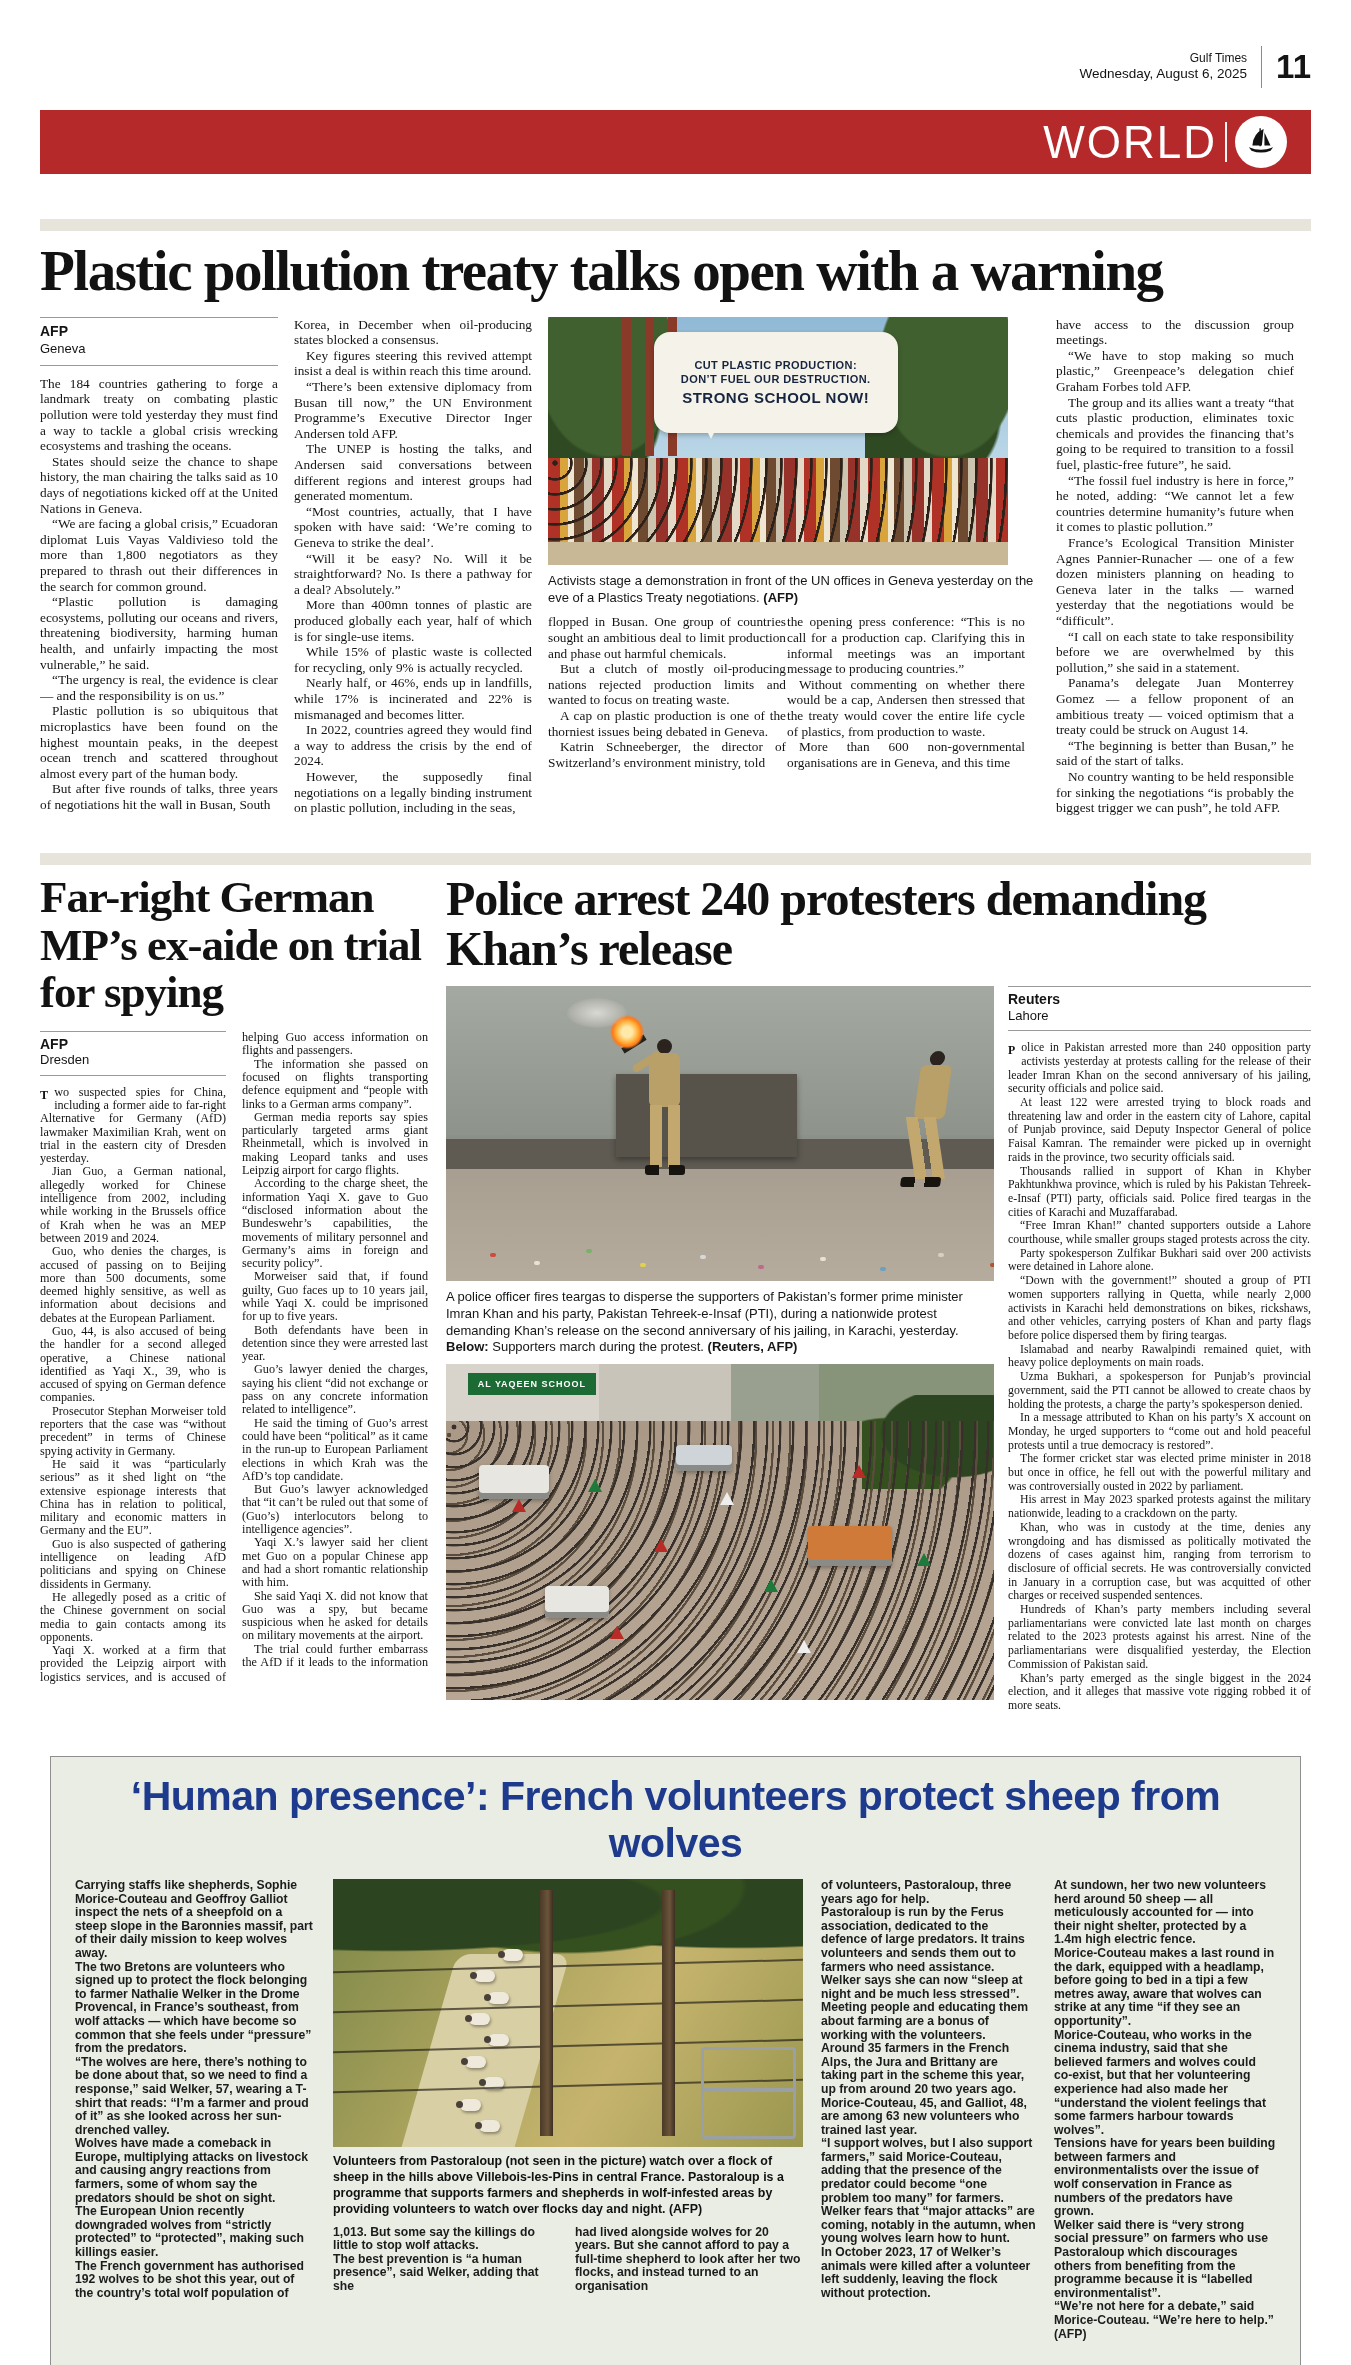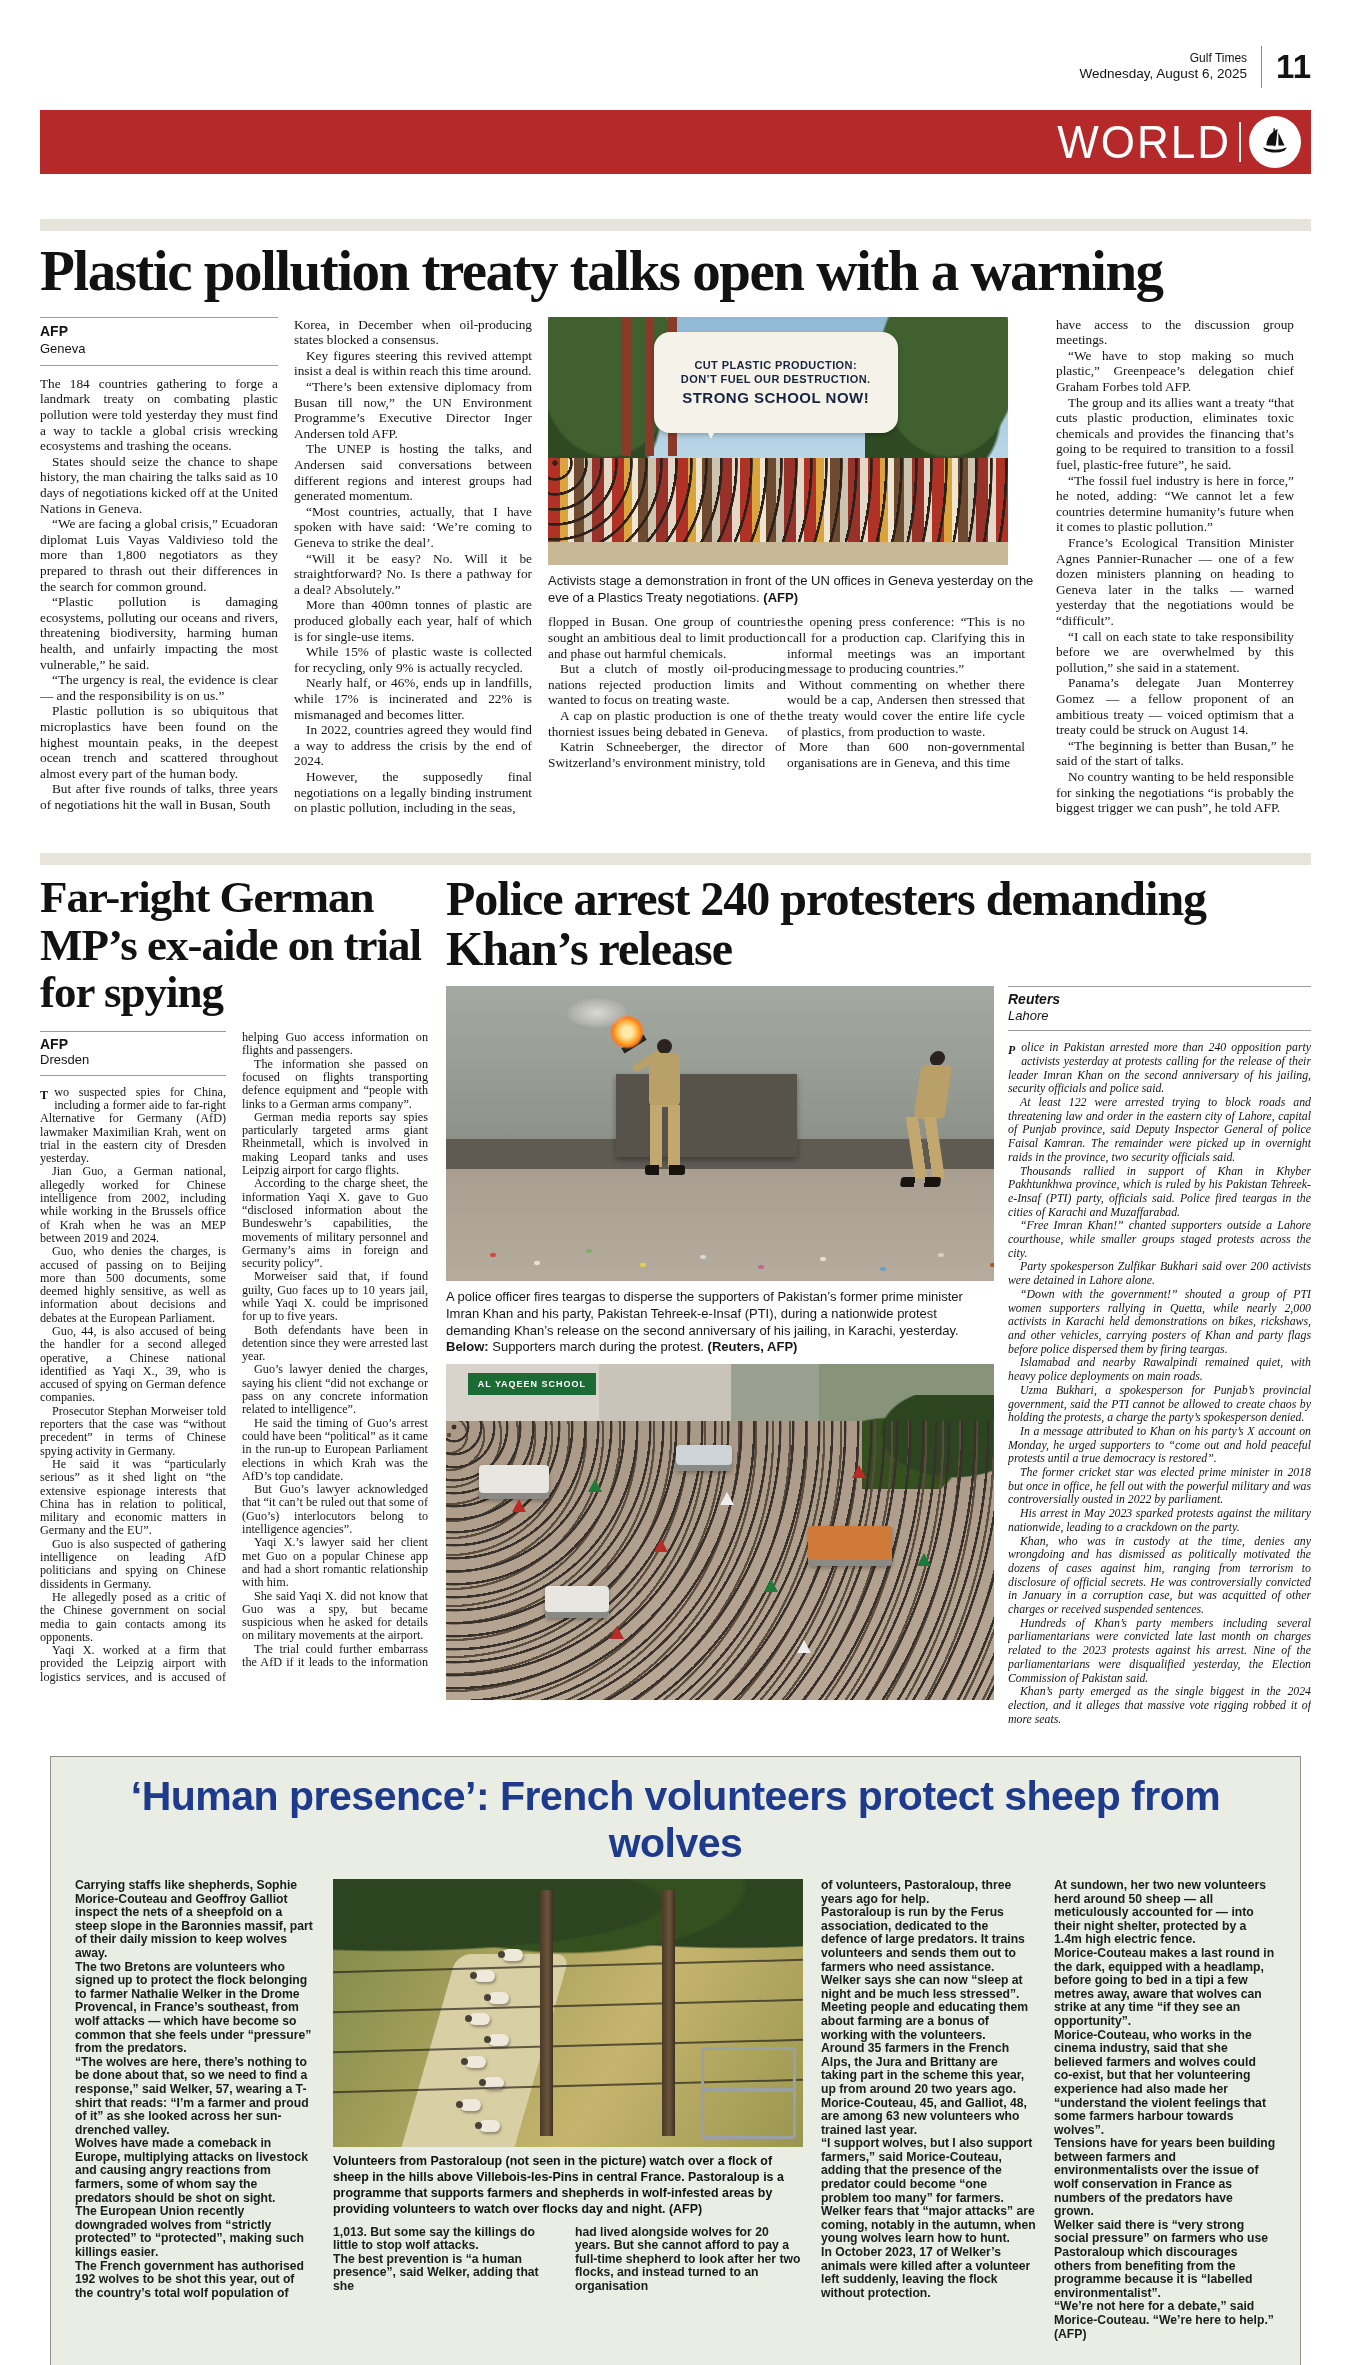--- a/index.html
+++ b/index.html
@@ -10,21 +10,21 @@
   .masthead{position:absolute;top:46px;right:40px;display:flex;align-items:center;gap:14px;
             font-family:"Liberation Sans","DejaVu Sans",sans-serif;}
   .mh-text{text-align:right;line-height:1.15;}
   .mh-name{font-weight:400;font-size:12px;}
   .mh-date{font-size:13.5px;color:#111;}
   .mh-rule{width:1px;height:42px;background:#8a8a8a;}
   .mh-page{font-weight:700;font-size:33px;}
 
   
   .banner{position:absolute;top:110px;left:40px;width:1271px;height:64px;background:#b5292b;
-          display:flex;align-items:center;justify-content:flex-end;padding-right:10px;box-sizing:border-box;gap:8px;}
+          display:flex;align-items:center;justify-content:flex-end;padding-right:24px;box-sizing:border-box;gap:8px;}
   .banner .w{color:#fff;font-family:"Liberation Sans","DejaVu Sans",sans-serif;font-weight:300;
              font-size:44px;letter-spacing:2px;transform:scaleY(1.05);}
   .banner .bar{width:2px;height:40px;background:#fff;opacity:.95;}
   .logo-circle{width:52px;height:52px;border-radius:50%;background:#fff;display:flex;align-items:center;justify-content:center;}
   .logo-circle svg{width:38px;height:38px;}
 
   .strip{position:absolute;left:40px;width:1271px;height:12px;background:#e7e4dc;}
   .strip1{top:219px;} .strip2{top:853px;}
 
   
@@ -74,21 +74,21 @@
   .german{position:absolute;top:874px;left:40px;width:388px;}
   .german h2{font-size:45px;line-height:1.06;letter-spacing:-1px;margin:0 0 14px;}
   .ga-body{height:664px;column-count:2;column-gap:16px;column-fill:auto;overflow:hidden;
            font-size:12.2px;line-height:13.3px;}
 
   
   .khan{position:absolute;top:874px;left:446px;width:865px;}
   .khan h2{font-size:48px;line-height:1.04;letter-spacing:-1px;margin:0 0 12px;}
   .ka-row{display:flex;gap:14px;}
   .ka-photos{width:548px;flex:none;}
-  .ka-text{flex:1;height:742px;overflow:hidden;font-size:11.8px;line-height:13.7px;font-style:italic;}
+  .ka-text{flex:1;height:742px;overflow:hidden;font-size:11.8px;line-height:13.7px;}
 
   .p-khan1{width:548px;height:295px;}
   .pk1-wall{position:absolute;inset:0;background:linear-gradient(180deg,#a4a9a1,#8e938b 50%,#7c8078 58%,#a69d90 58%,#b5ac9d 100%);}
   .pk1-band{position:absolute;left:0;right:0;top:52%;height:10%;background:#5f5b53;}
   .pk1-slab{position:absolute;left:31%;top:30%;width:33%;height:28%;background:#57534b;box-shadow:0 3px 6px rgba(0,0,0,.35);}
   .cop{position:absolute;}
   .cop .head{position:absolute;top:0;left:14px;width:15px;height:15px;border-radius:50%;background:#2b241e;}
   .cop .torso{position:absolute;top:14px;left:6px;width:31px;height:54px;background:#b99f68;border-radius:6px;}
   .cop .legs{position:absolute;top:66px;left:7px;width:30px;height:62px;
              background:linear-gradient(90deg,#c2a76e 0 12px,transparent 12px 18px,#c2a76e 18px 30px);}

